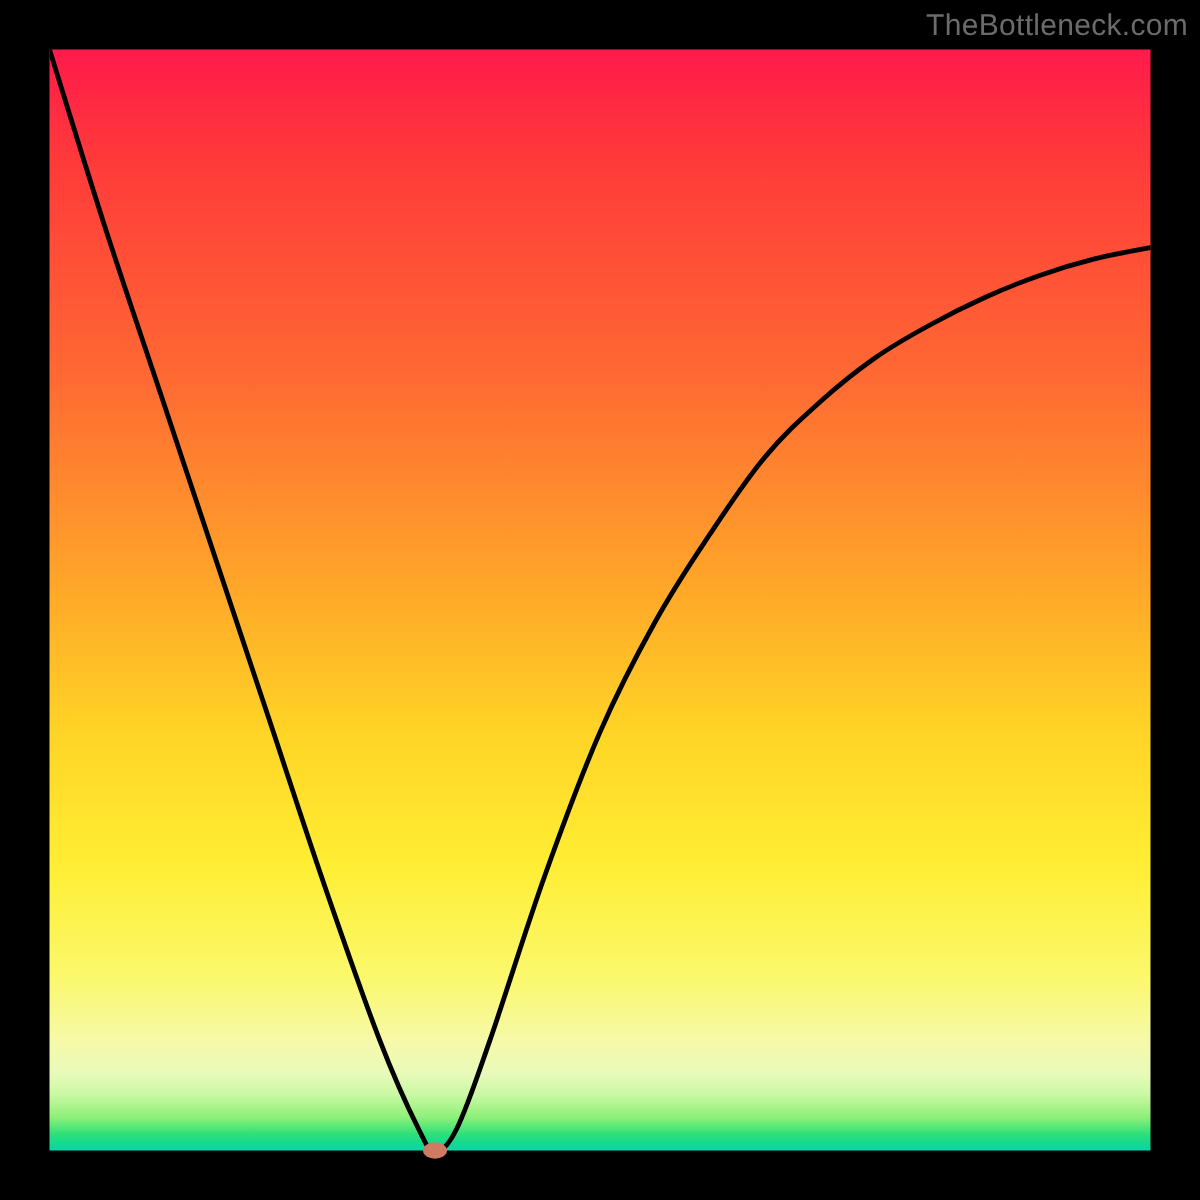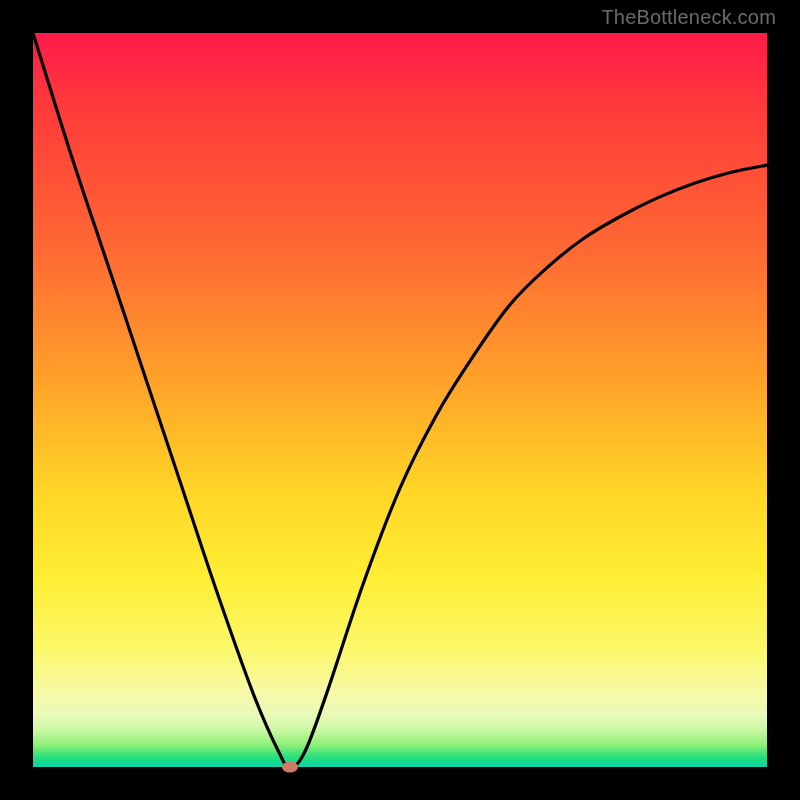--- a/index.html
+++ b/index.html
@@ -44,21 +44,21 @@
     position: absolute;
     left: 0;
     top: 0;
     width: 734px;
     height: 734px;
     display: block;
   }
   .watermark {
     position: absolute;
     top: 6px;
-    right: 24px;
+    right: 8px;
     font-family: Arial, Helvetica, sans-serif;
     font-size: 20px;
     color: #6b6b6b;
     letter-spacing: 0.2px;
     user-select: none;
   }
   .marker {
     position: absolute;
     width: 16px;
     height: 11px;

